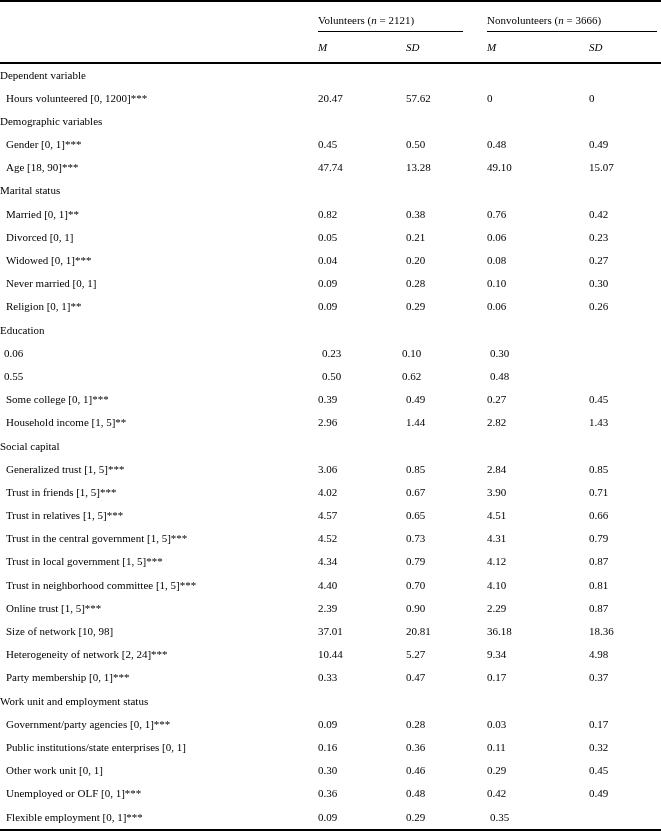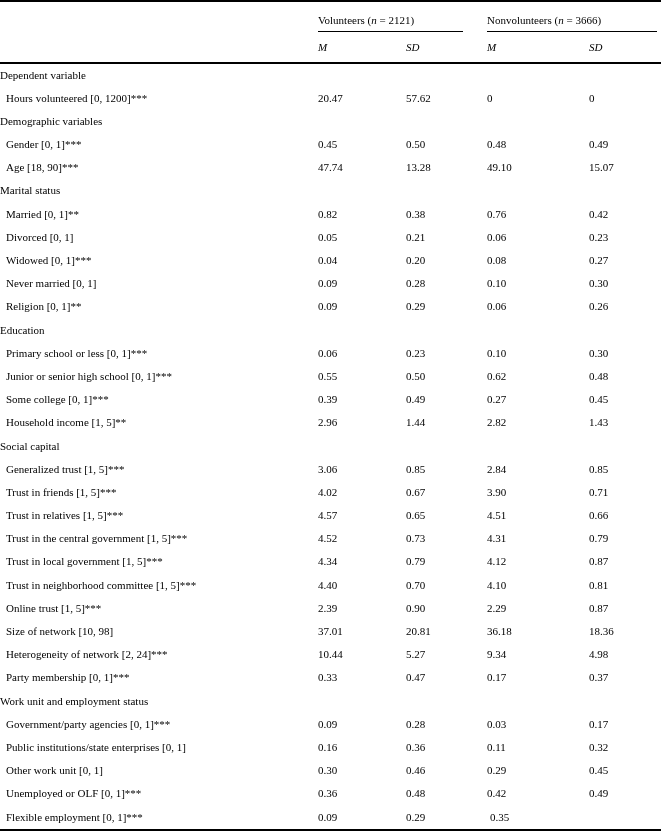--- a/index.html
+++ b/index.html
@@ -181,28 +181,26 @@
     <div class="val pad-sd2">0.26</div>
   </div>
       <div class="trow grid5 section">
     <div class="rlabel">Education</div>
     <div class="val pad-m1"></div>
     <div class="val pad-sd1"></div>
     <div class="val pad-m2"></div>
     <div class="val pad-sd2"></div>
   </div>
       <div class="trow grid5 data">
-    <div class="rlabel">Primary school or less [0, 1]***</div>
     <div class="val pad-m1">0.06</div>
     <div class="val pad-sd1">0.23</div>
     <div class="val pad-m2">0.10</div>
     <div class="val pad-sd2">0.30</div>
   </div>
       <div class="trow grid5 data">
-    <div class="rlabel">Junior or senior high school [0, 1]***</div>
     <div class="val pad-m1">0.55</div>
     <div class="val pad-sd1">0.50</div>
     <div class="val pad-m2">0.62</div>
     <div class="val pad-sd2">0.48</div>
   </div>
       <div class="trow grid5 data">
     <div class="rlabel">Some college [0, 1]***</div>
     <div class="val pad-m1">0.39</div>
     <div class="val pad-sd1">0.49</div>
     <div class="val pad-m2">0.27</div>

